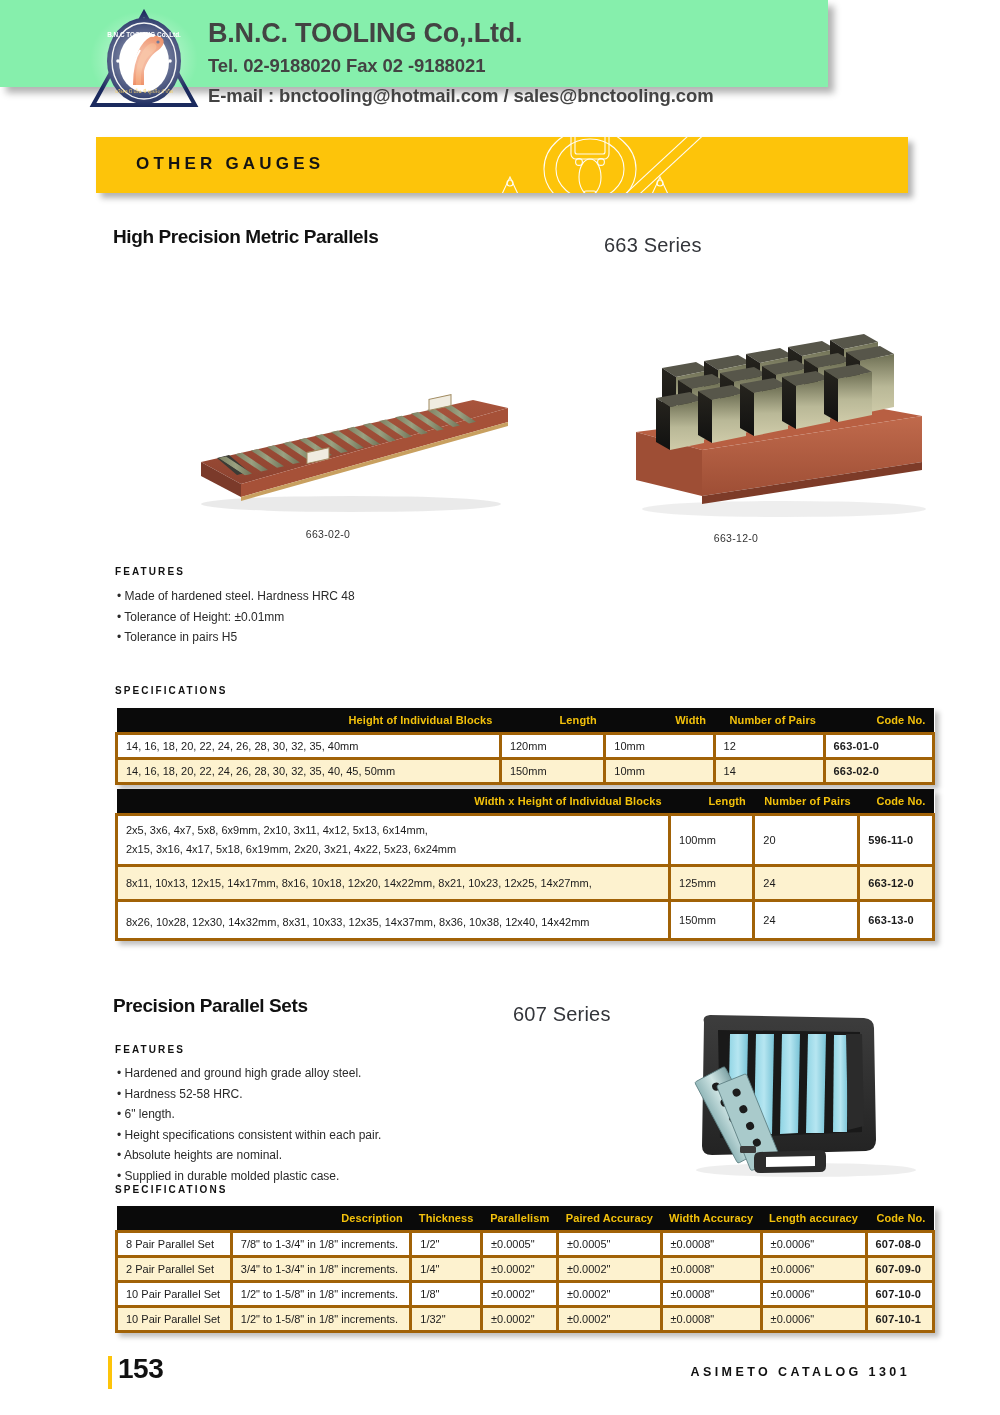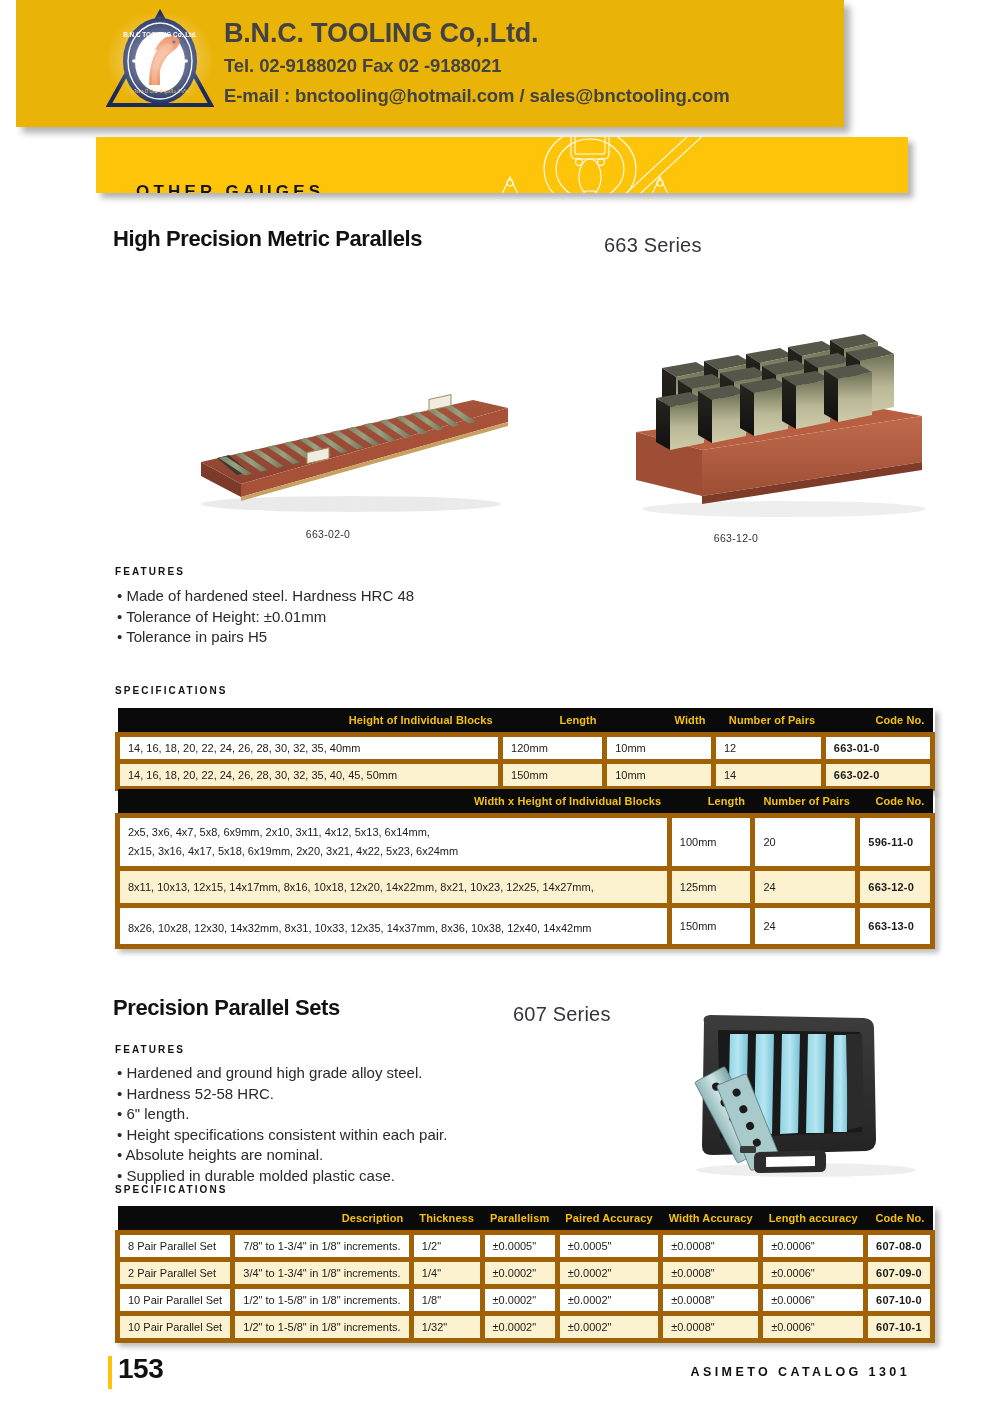--- a/index.html
+++ b/index.html
@@ -7,22 +7,22 @@
     width: 1000px; height: 1415px;
     background: #ffffff;
     font-family: "Liberation Sans", sans-serif;
     color: #1a1a1a;
     overflow: hidden;
   }
   .page { position: relative; width: 1000px; height: 1415px; }
 
   
   .company-header {
-    position: absolute; left: 16px; top: 0; width: 828px; height: 127px;
-    background: #eab308;
+    position: absolute; left: 0; top: 0; width: 828px; height: 87px;
+    background: #86efac;
     box-shadow: 6px 6px 7px rgba(0,0,0,0.30);
   }
   .logo-wrap {
     position: absolute; left: 88px; top: 9px; width: 112px; height: 100px;
   }
   .logo-glow {
     position: absolute; left: 0; top: 0; width: 112px; height: 100px;
     background: radial-gradient(ellipse at 50% 50%, rgba(255,255,255,0.55) 12%, rgba(253,196,10,0) 68%);
   }
   .company-text {
@@ -39,65 +39,65 @@
 
   
   .section-banner {
     position: absolute; left: 96px; top: 137px; width: 812px; height: 56px;
     background: #fdc40a;
     box-shadow: 5px 5px 6px rgba(0,0,0,0.30);
     overflow: hidden;
   }
   .section-banner .title {
     position: absolute; left: 40px; top: 17px;
-    font-size: 17px; font-weight: bold; letter-spacing: 4.2px; color: #141414; margin-top: 28px;
+    font-size: 17px; font-weight: bold; letter-spacing: 4.2px; color: #141414;
   }
   .banner-art { position: absolute; right: 178px; top: -16px; opacity: 0.95; }
 
   
   .prod-title {
-    position: absolute; font-size: 22px; font-weight: bold;
+    position: absolute; font-size: 19px; font-weight: bold;
     letter-spacing: -0.4px; color: #111;
   }
   .prod-series {
     position: absolute; font-size: 20px; color: #33353a; letter-spacing: 0.2px;
   }
 
   
   .img-box { position: absolute; }
   .img-caption {
     position: absolute; font-size: 10.5px; color: #333; letter-spacing: 0.3px;
     text-align: center; width: 200px;
   }
 
   
   .label-head {
     position: absolute; font-size: 10px; font-weight: bold;
     letter-spacing: 2.1px; color: #111;
   }
   .feat-list { position: absolute; }
   .feat-list li {
-    list-style: none; font-size: 15px; color: #2a2a2a;
+    list-style: none; font-size: 12px; color: #2a2a2a;
     line-height: 20.5px; white-space: nowrap;
   }
   .feat-list li::before { content: "• "; color: #2a2a2a; }
 
   
   table.spec {
     position: absolute; border-collapse: collapse;
     font-size: 11px; color: #1b1b1b;
     box-shadow: 4px 4px 5px rgba(0,0,0,0.25);
   }
   table.spec th {
     background: #0a0a0a; color: #f3c10b;
     font-size: 11px; font-weight: bold; text-align: right;
     padding: 6px 8px; letter-spacing: 0.1px; white-space: nowrap;
   }
   table.spec td {
-    border: 5px solid #a16207; padding: 5px 8px;
+    border: 3px solid #a16207; padding: 5px 8px;
     vertical-align: middle; white-space: nowrap;
   }
   table.spec tr.alt td { background: #fdf2cf; }
   table.spec tr.white td { background: #ffffff; }
   td.code { font-weight: bold; letter-spacing: 0.2px; }
   td.multiline { white-space: normal; line-height: 19px; }
 
   
   .footer-bar {
     position: absolute; left: 108px; top: 1356px;

